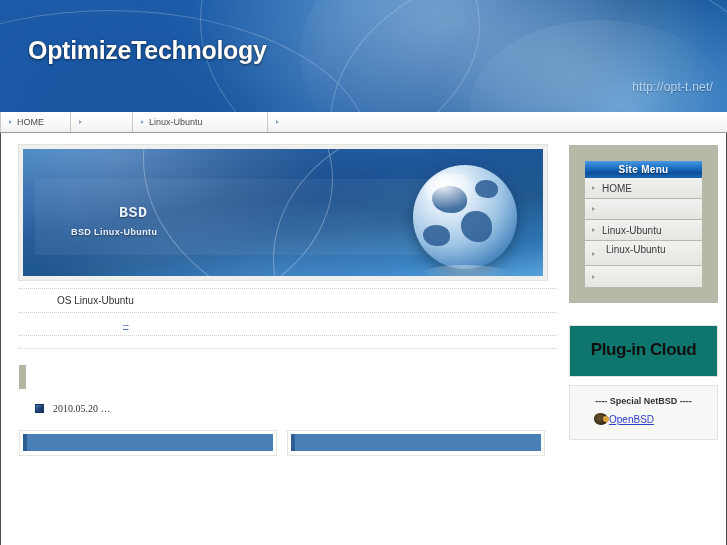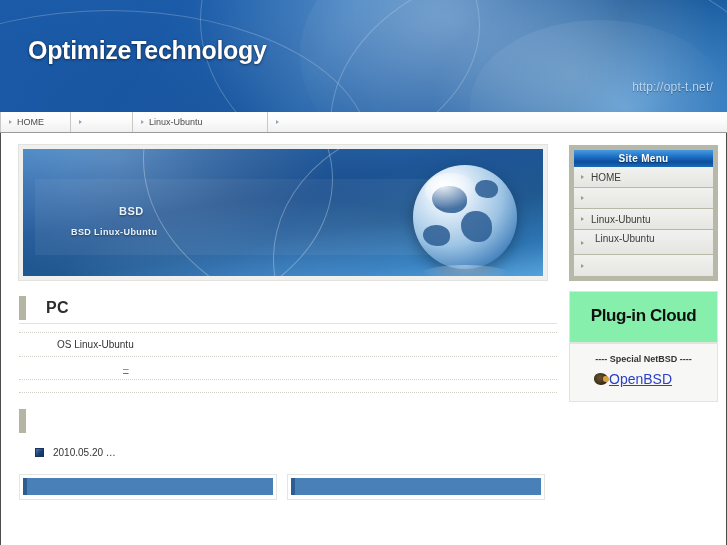--- a/index.html
+++ b/index.html
@@ -174,25 +174,26 @@
     position: absolute;
     right: 30px; top: 116px;
     width: 96px; height: 22px;
     border-radius: 50%;
     background: radial-gradient(ellipse at 50% 0%, rgba(255,255,255,0.40), rgba(255,255,255,0) 70%);
   }
   .bnr-line1 {
     position: absolute;
     left: 96px; top: 56px;
     color: #e9f2fb;
-    font-size: 11px;
+    font-size: 15px;
     font-weight: bold;
     letter-spacing: 0.5px;
     text-shadow: 0 1px 2px rgba(0,0,0,0.45);
     z-index: 4;
+    font-family: Liberation Mono, monospace;
   }
   .bnr-line2 {
     position: absolute;
     left: 48px; top: 78px;
     color: #eaf3fc;
     font-size: 9px;
     font-weight: bold;
     letter-spacing: 0.4px;
     text-shadow: 0 1px 2px rgba(0,0,0,0.45);
     z-index: 4;
@@ -248,20 +249,21 @@
   }
 
   
   .news { margin-top: 10px; padding-left: 16px; }
   .news-item {
     display: flex;
     align-items: center;
     gap: 9px;
     font-size: 10px;
     color: #333333;
+    font-family: Liberation Serif, serif;
   }
   .news-ico {
     width: 9px; height: 9px;
     background: linear-gradient(135deg,#4d7ab0 0%, #1d3f74 55%, #14315d 100%);
     border: 1px solid #17365f;
     flex: none;
   }
 
   
   .boxrow {
@@ -283,22 +285,22 @@
     border-left: 4px solid #2c5e92;
   }
 
   
   .side {
     width: 153px;
     padding: 6px 0 0 4px;
   }
   .panel {
     background: #b8b8a8;
-    padding: 5px;
-    margin-bottom: 10px;
+    padding: 16px;
+    margin-bottom: 22px;
   }
   .panel-head {
     height: 17px;
     background: linear-gradient(180deg,#4a9ae0 0%, #1c6fc4 40%, #0d4f9c 70%, #1a6ab8 100%);
     color: #ffffff;
     font-size: 10px;
     font-weight: bold;
     display: flex;
     align-items: center;
     justify-content: center;
@@ -322,23 +324,24 @@
     border-left: 3px solid #9a9a8c;
     border-top: 2.5px solid transparent;
     border-bottom: 2.5px solid transparent;
     flex: none;
   }
   .panel-item.tall { height: 25px; align-items: flex-start; padding-top: 3px; }
   .panel-item.tall .bullet { margin-top: 8px; }
   .panel-item.blank { }
 
   .plugin-box {
-    background: #86efac;
+    background: #0f766e;
     border: 1px solid #e4e4de;
     padding: 14px 6px 16px 6px;
+    margin-bottom: 8px;
     text-align: center;
   }
   .plugin-title {
     font-size: 17px;
     font-weight: bold;
     color: #101010;
     letter-spacing: -0.4px;
   }
 
   .links-box {
@@ -355,21 +358,21 @@
   }
   .link-row {
     display: flex;
     align-items: center;
     gap: 1px;
     padding-left: 18px;
     margin-bottom: 6px;
   }
   .link-row a {
     color: #2b3fc8;
-    font-size: 14px;
+    font-size: 10px;
   }
   .lico { width: 14px; height: 12px; position: relative; flex: none; }
   .lico-openbsd {
     background: radial-gradient(circle at 40% 40%, #6b5430 0%, #3b2e16 60%, #1d1608 100%);
     border-radius: 45% 55% 50% 50%;
   }
   .lico-openbsd::after {
     content:""; position:absolute; right:-1px; top:3px;
     width:6px; height:6px; background:#d9a23c;
     border-radius: 40% 60% 50% 50%;
@@ -443,24 +446,20 @@
           <div class="land" style="left:46%; top:44%; width:30%; height:30%;"></div>
           <div class="land" style="left:10%; top:58%; width:26%; height:20%;"></div>
           <div class="land" style="left:60%; top:14%; width:22%; height:18%;"></div>
           <div class="shine"></div>
         </div>
         <div class="globe-refl"></div>
         <div class="bnr-line1">BSD</div>
         <div class="bnr-line2">BSD  Linux-Ubuntu</div>
       </div>
 
-      <div class="sec-head">
-        <span class="accent"></span>
-        <span class="sec-title">PC</span>
-      </div>
 
       <div class="rows">
         <div class="drow indent">
           <span class="ddesc">OS Linux-Ubuntu</span>
         </div>
         <div class="drow">
           <span class="dterm"></span>
           <a href="#" class="arrow-link" style="margin-left:-22px">–</a>
         </div>
       </div>

